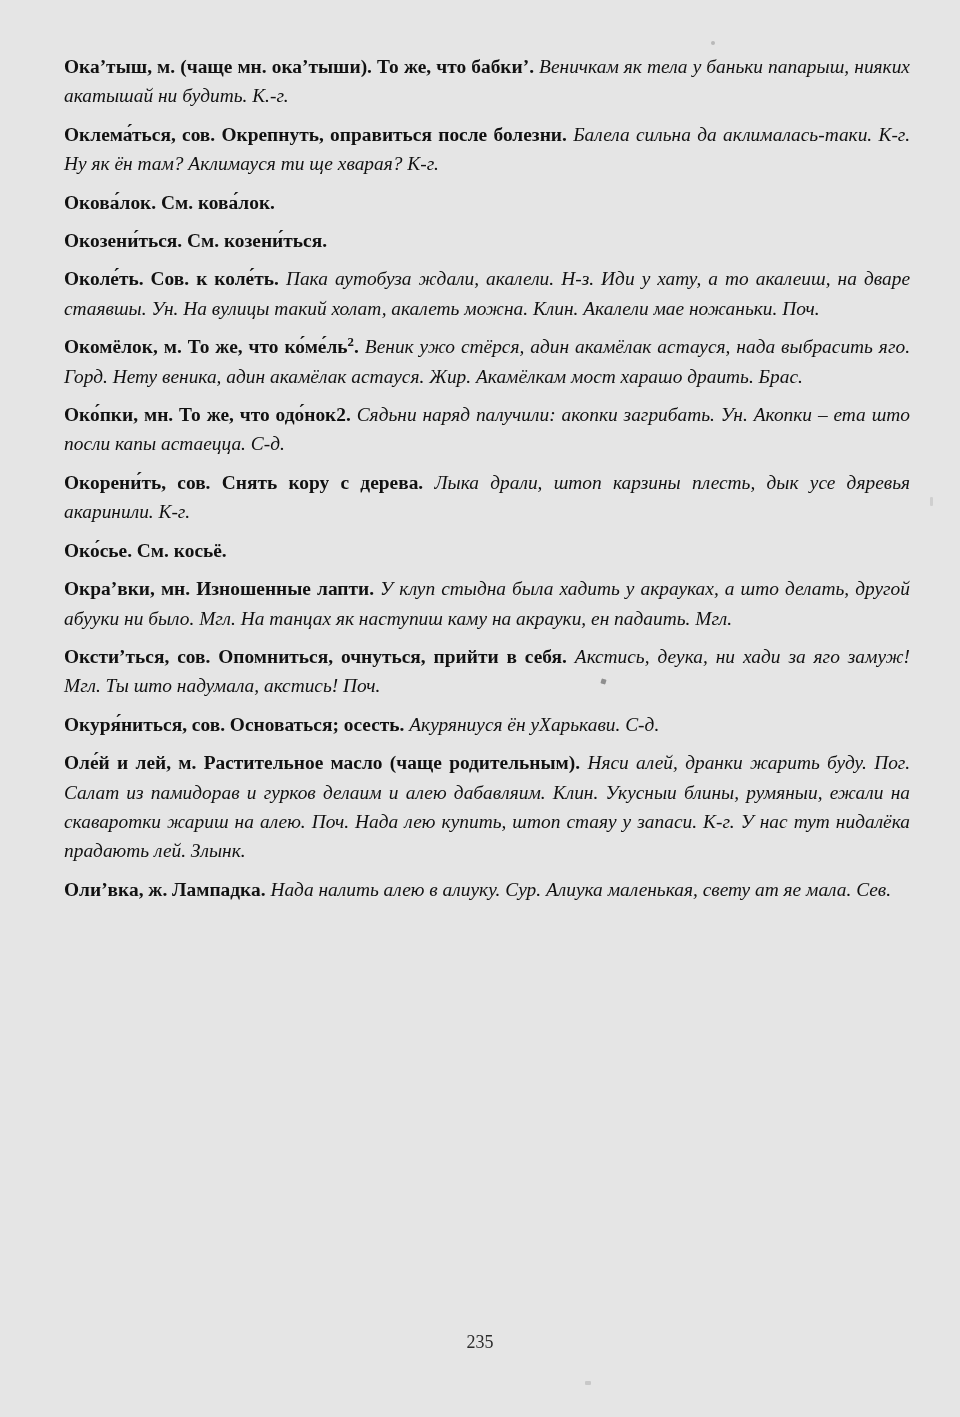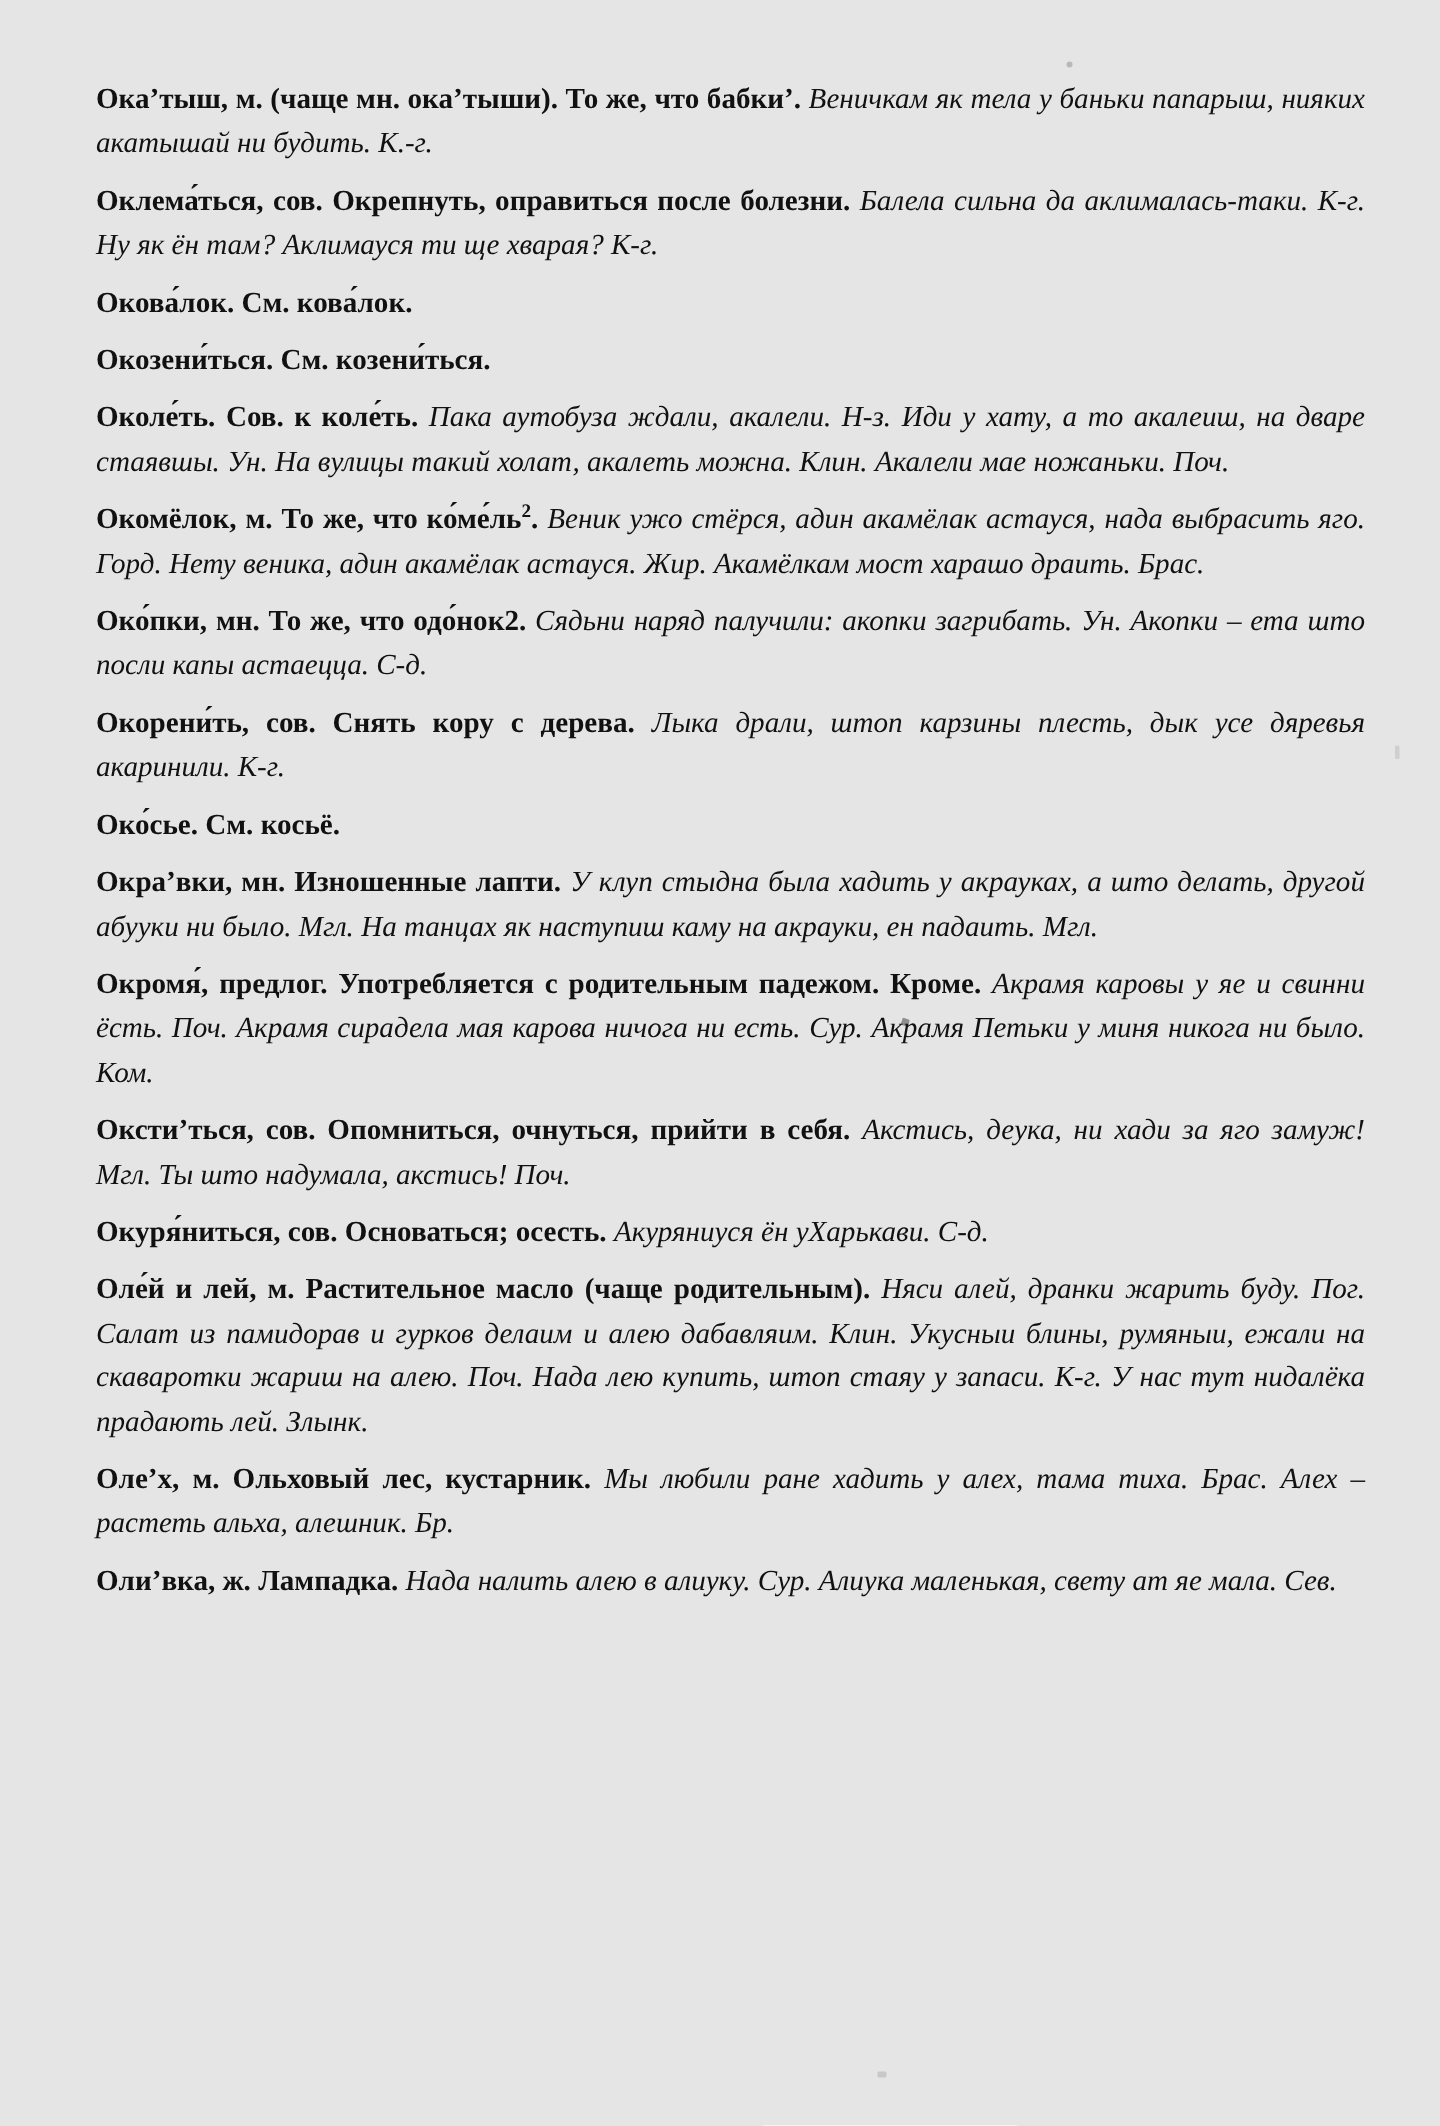--- a/index.html
+++ b/index.html
@@ -133,46 +133,39 @@
       <span class="hw">Око́сье. См. косьё.</span>
       <span class="ex"></span>
     </p>
 
     <p class="entry">
       <span class="hw">Окра’вки, мн. Изношенные лапти.</span>
       <span class="ex">У клуп стыдна была хадить у акрауках, а што делать, другой абууки ни было. Мгл. На танцах як наступиш каму на акрауки, ен падаить. Мгл.</span>
     </p>
 
 
-    <p class="entry">
-      <span class="hw">Окромя́, предлог. Употребляется с родительным  падежом. Кроме.</span>
-      <span class="ex">Акрамя каровы у яе и свинни ёсть. Поч. Акрамя сирадела мая карова ничога ни есть. Сур. Акрамя Петьки у миня никога ни было. Ком.</span>
-    </p>
 
     <p class="entry">
       <span class="hw">Оксти’ться, сов. Опомниться, очнуться, прийти в себя.</span>
       <span class="ex">Акстись, деука, ни хади за яго замуж! Мгл. Ты што надумала,  акстись! Поч.</span>
     </p>
 
     <p class="entry">
       <span class="hw">Окуря́ниться, сов. Основаться; осесть.</span>
       <span class="ex"> Акуряниуся ён уХарькави. С-д.</span>
     </p>
 
     <p class="entry">
       <span class="hw">Оле́й и лей, м. Растительное масло (чаще родительным).</span>
       <span class="ex">Няси алей, дранки жарить буду. Пог. Салат из памидорав и гурков делаим и алею дабавляим. Клин. Укусныи блины, румяныи, ежали на скаваротки жариш на алею. Поч. Нада лею купить, штоп стаяу у запаси. К-г. У нас тут нидалёка прадають лей. Злынк.</span>
     </p>
 
-    <p class="entry">
-      <span class="hw">Оле’х, м. Ольховый лес, кустарник.</span>
-      <span class="ex">Мы любили ране хадить у алех, тама тиха. Брас. Алех – растеть альха, алешник. Бр.</span>
-    </p>
 
     <p class="entry">
       <span class="hw">Оли’вка, ж. Лампадка.</span>
       <span class="ex">Нада налить алею в алиуку. Сур. Алиука маленькая, свету ат яе мала. Сев.</span>
     </p>
 
   </div>
 
+  <div class="pageno">235</div>
 
 </div>
 
 </body></html>

